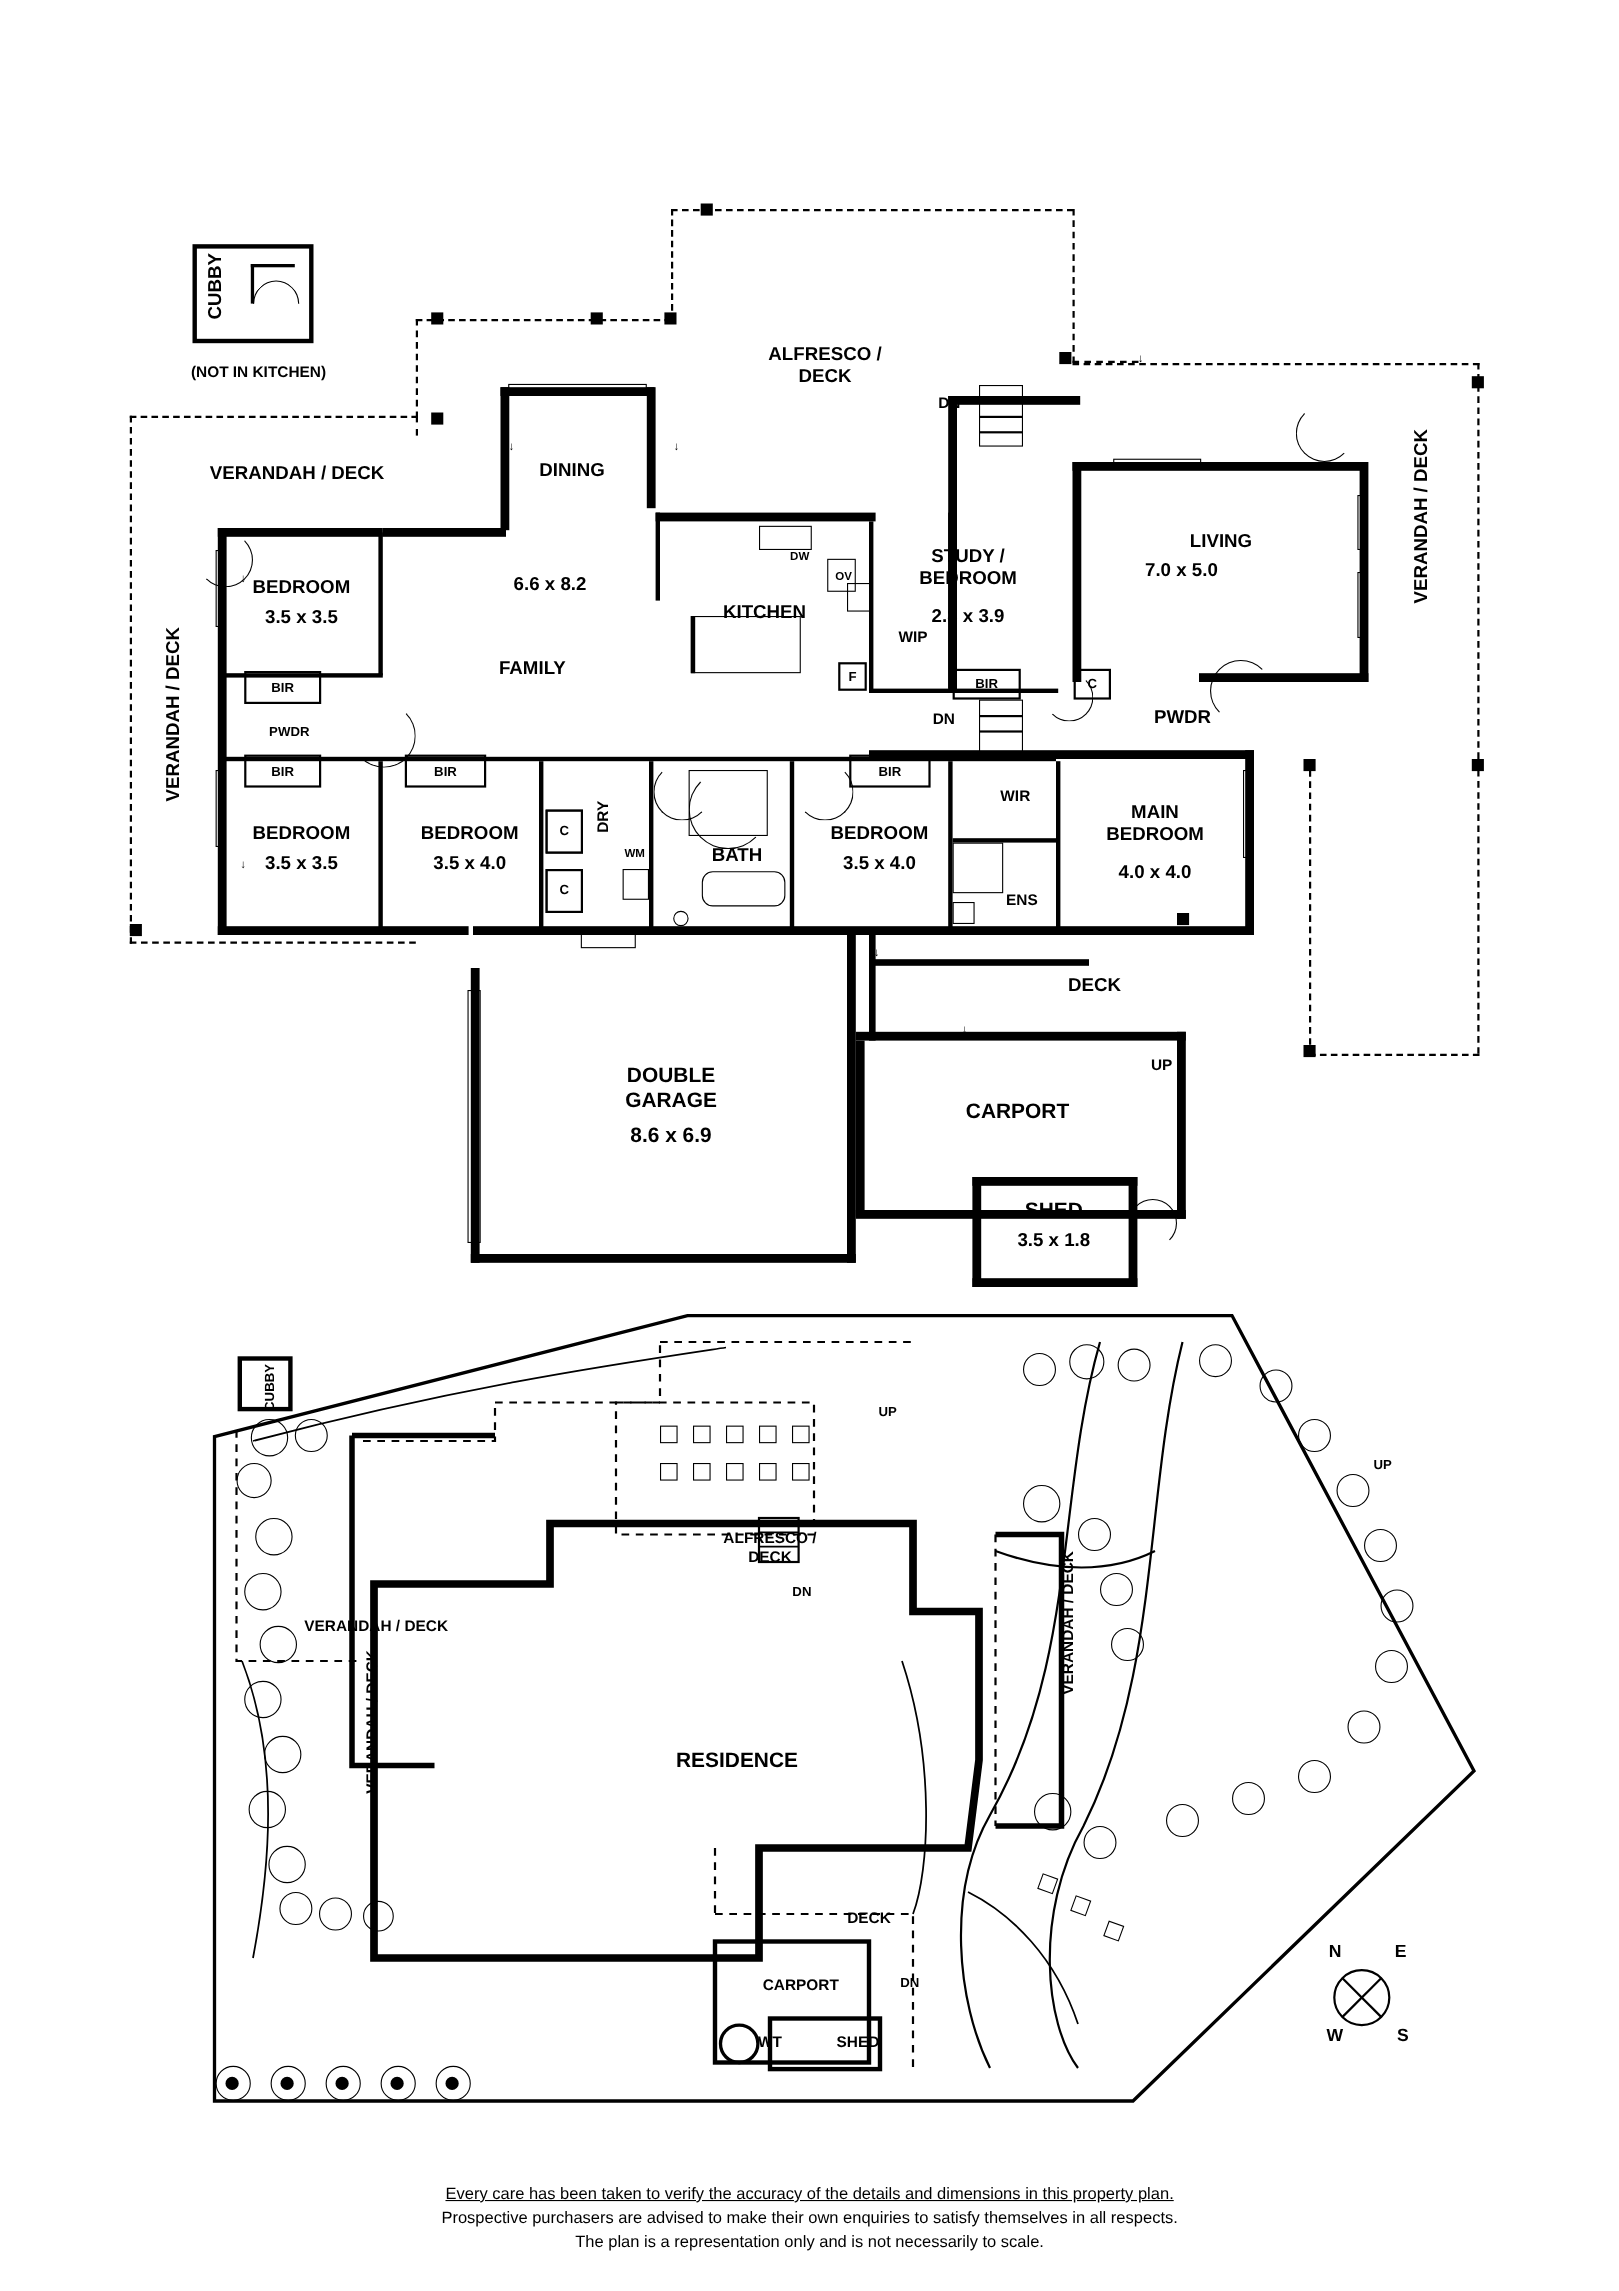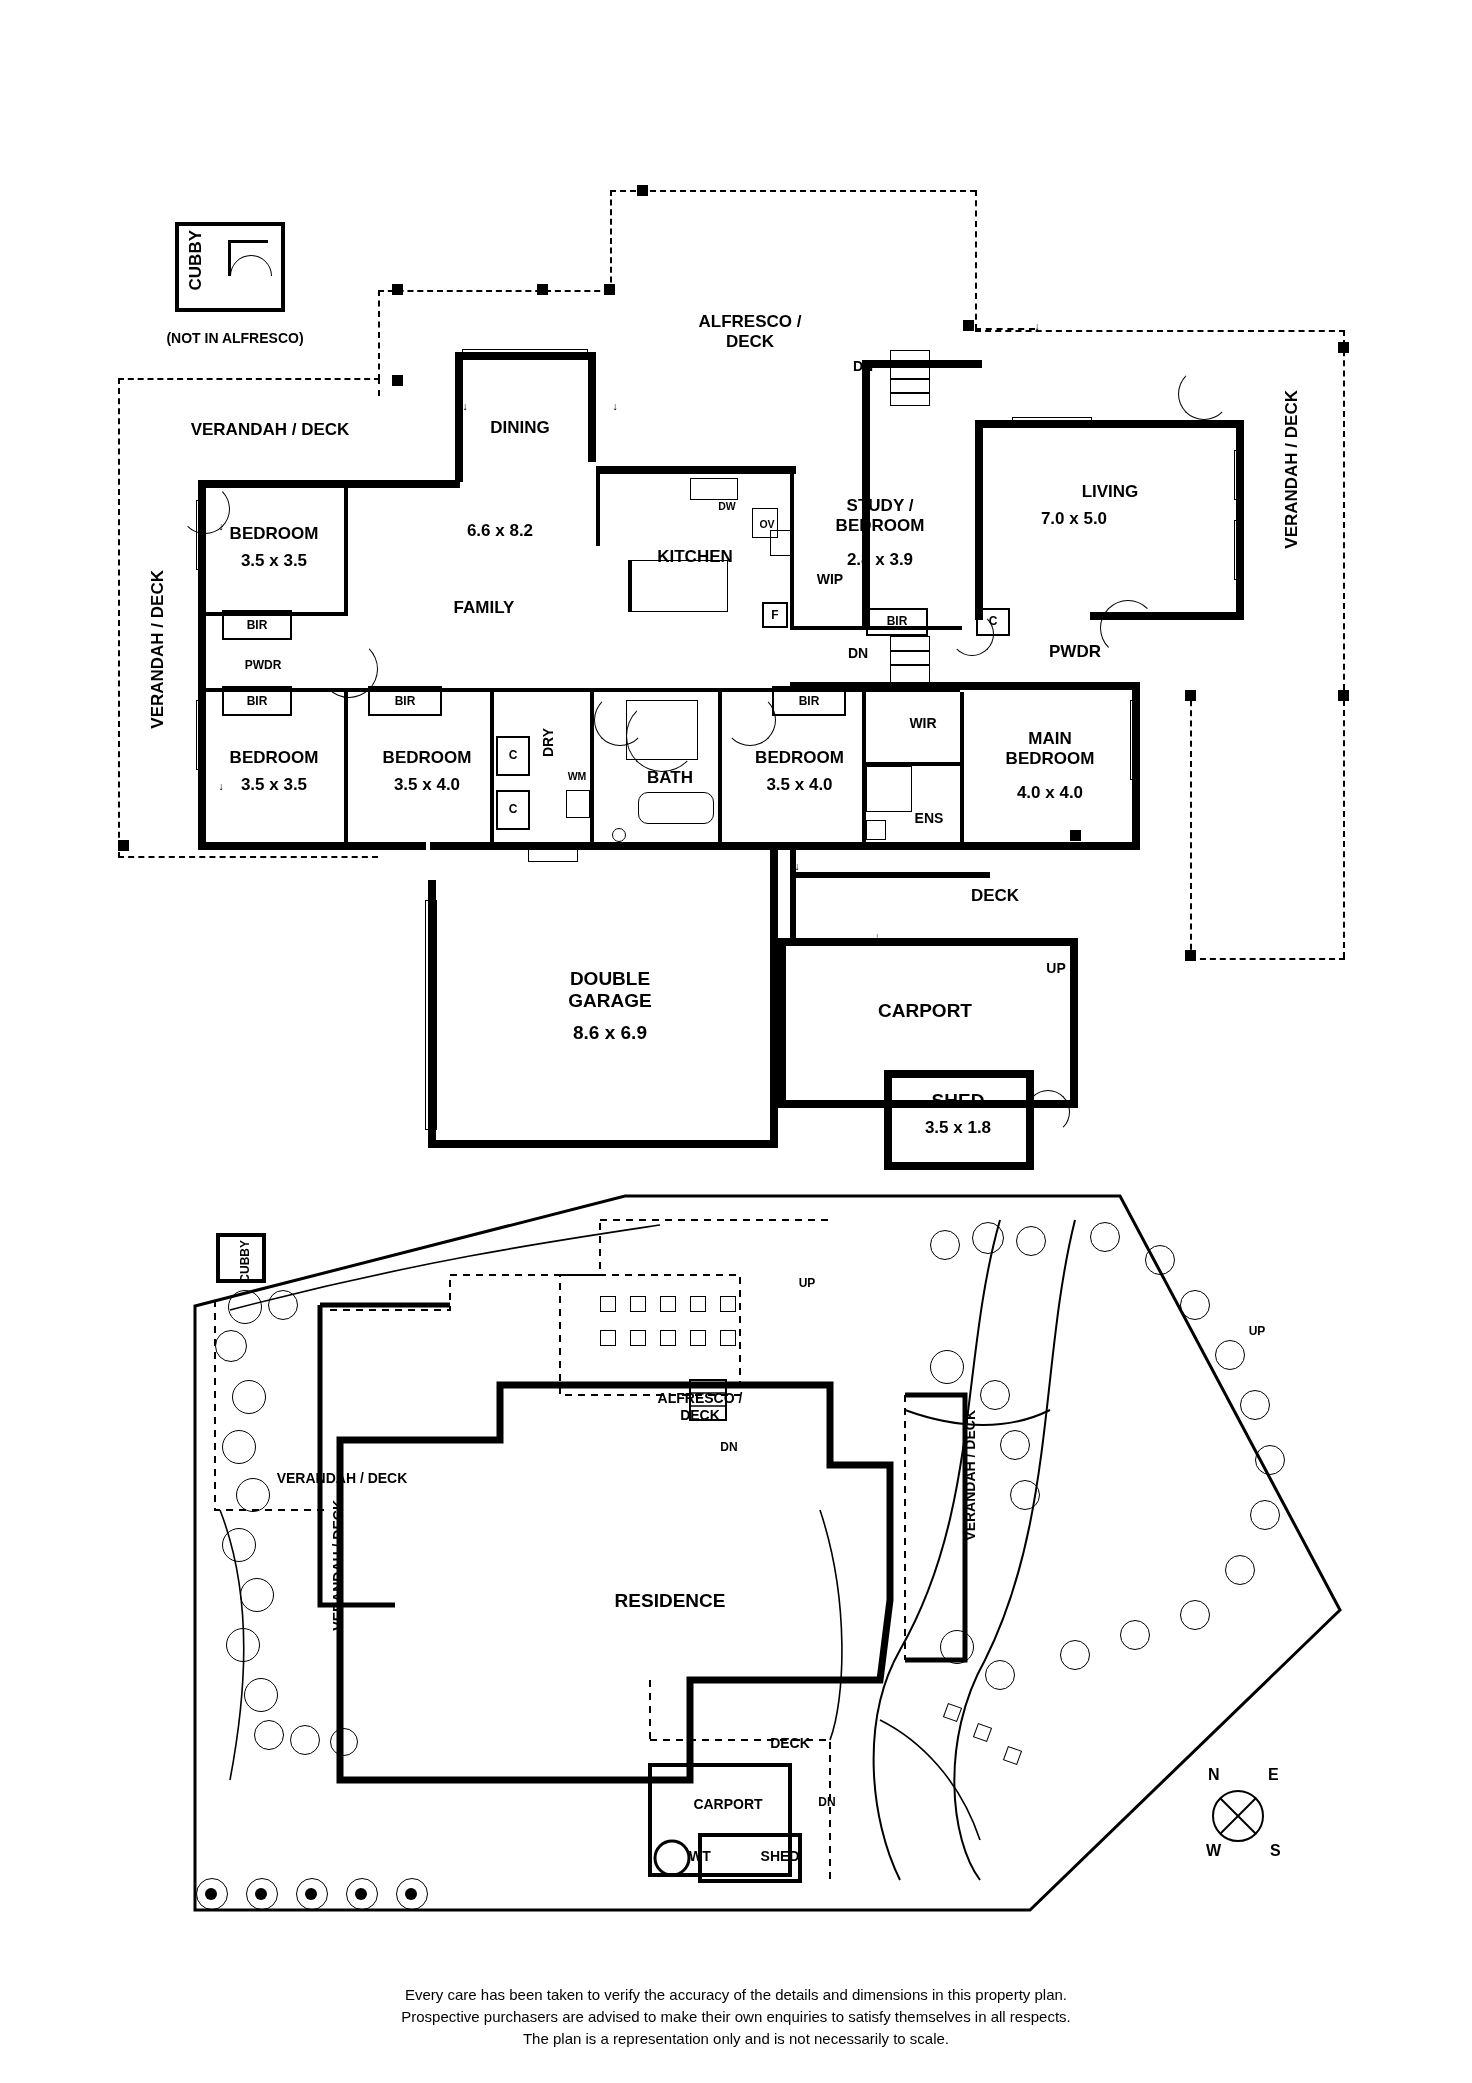--- a/index.html
+++ b/index.html
@@ -39,21 +39,21 @@
 <body>
 
 <div id="stage">
 
 
   <div class="boxthick" style="left:175px;top:222px;width:110px;height:90px;"></div>
   <div class="thin" style="left:228px;top:240px;width:40px;height:3px;"></div>
   <div class="thin" style="left:228px;top:240px;width:3px;height:36px;"></div>
   <div class="arc" style="left:230px;top:255px;width:42px;height:42px;border-color:#000 transparent transparent #000;transform:rotate(45deg);"></div>
   <div class="lbl vert" style="left:186px;top:230px;width:22px;">CUBBY</div>
-  <div class="lbl sm" style="left:140px;top:330px;width:190px;">(NOT IN ALFRESCO)</div>
+  <div class="lbl sm" style="left:140px;top:330px;width:190px;">(NOT IN KITCHEN)</div>
 
   <div class="dash" style="left:118px;top:378px;width:262px;"></div>
   <div class="dashv" style="left:118px;top:378px;height:480px;"></div>
   <div class="dash" style="left:118px;top:856px;width:260px;"></div>
 
   <div class="dashv" style="left:378px;top:378px;height:18px;"></div>
   <div class="dash" style="left:378px;top:395px;width:0px;"></div>
   <div class="dash" style="left:378px;top:290px;width:232px;"></div>
   <div class="dashv" style="left:378px;top:290px;height:90px;"></div>
   <div class="dashv" style="left:610px;top:190px;height:102px;"></div>
@@ -391,17 +391,17 @@
       <line x1="30" y1="30" x2="66" y2="66" stroke="#000" stroke-width="2"></line>
       <line x1="66" y1="30" x2="30" y2="66" stroke="#000" stroke-width="2"></line>
       <polygon points="48,20 53,48 43,48" fill="#000" opacity="0"></polygon>
     </svg>
     <div class="c" style="left:18px;top:-2px;">N</div>
     <div class="c" style="left:78px;top:-2px;">E</div>
     <div class="c" style="left:16px;top:74px;">W</div>
     <div class="c" style="left:80px;top:74px;">S</div>
   </div>
 
-  <div class="note" style="top:1984px;">Every care has been taken to verify the accuracy of the details and dimensions in this property plan.</div>
+  <div class="note" style="top:1984px;text-decoration:underline;">Every care has been taken to verify the accuracy of the details and dimensions in this property plan.</div>
   <div class="note" style="top:2006px;">Prospective purchasers are advised to make their own enquiries to satisfy themselves in all respects.</div>
   <div class="note" style="top:2028px;">The plan is a representation only and is not necessarily to scale.</div>
 
 </div>
 
 </body></html>

